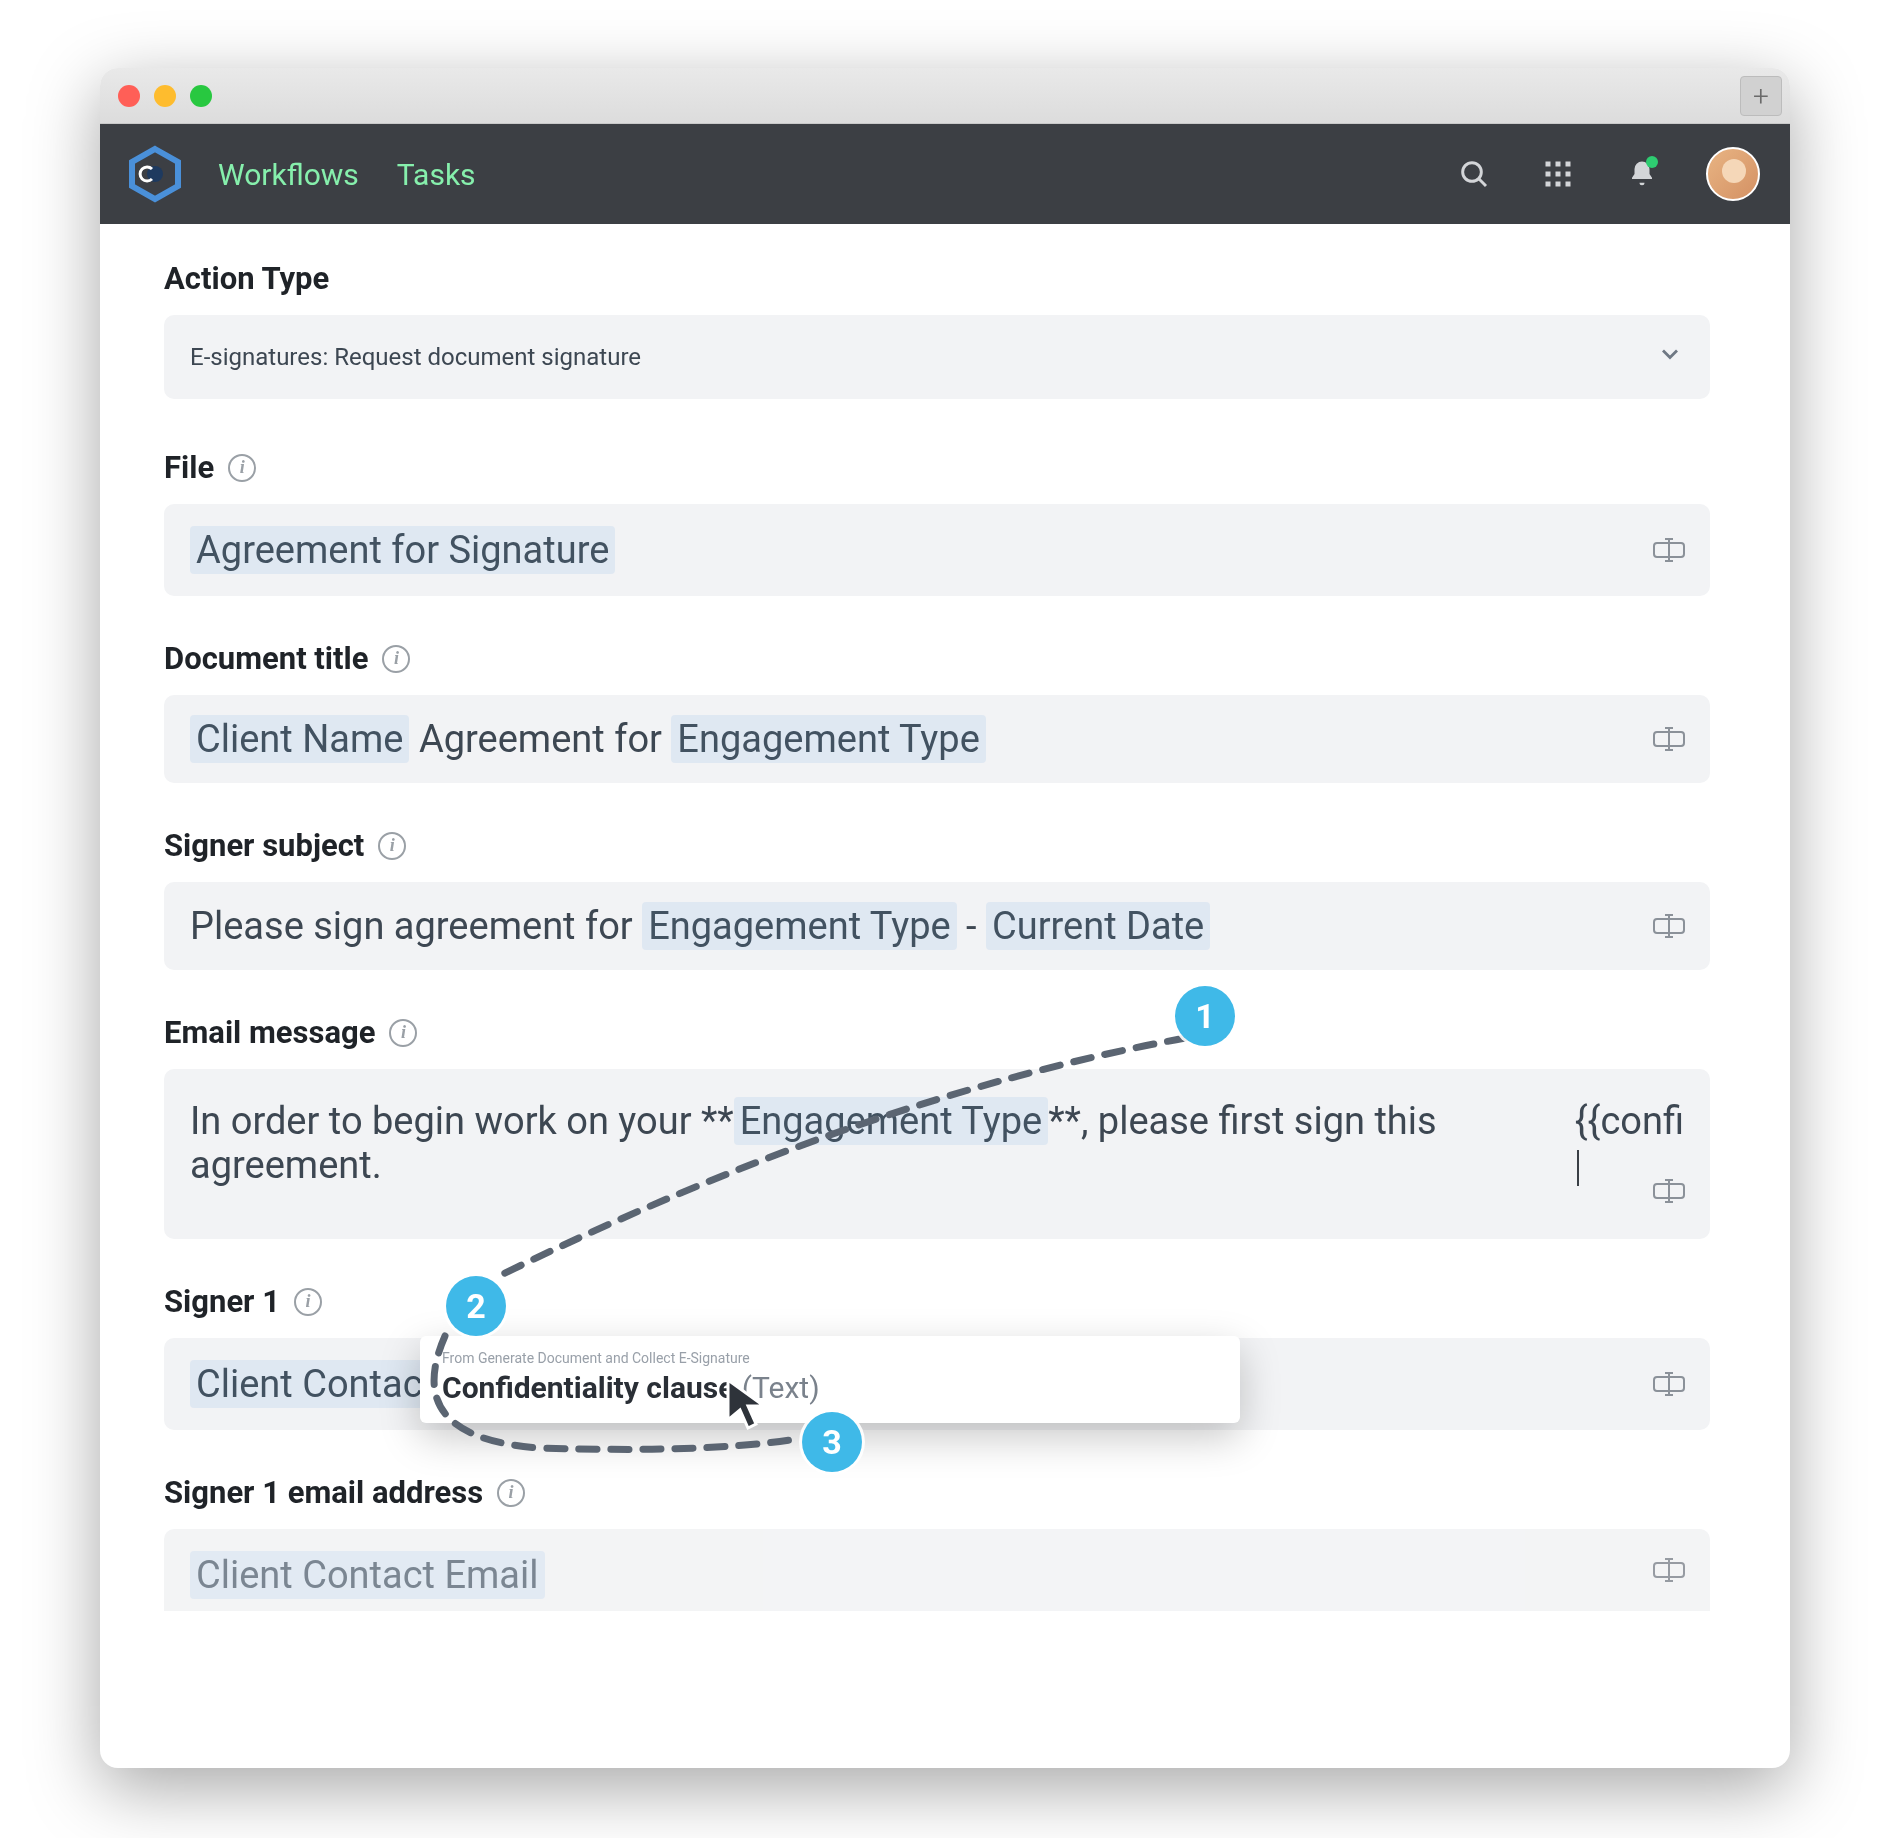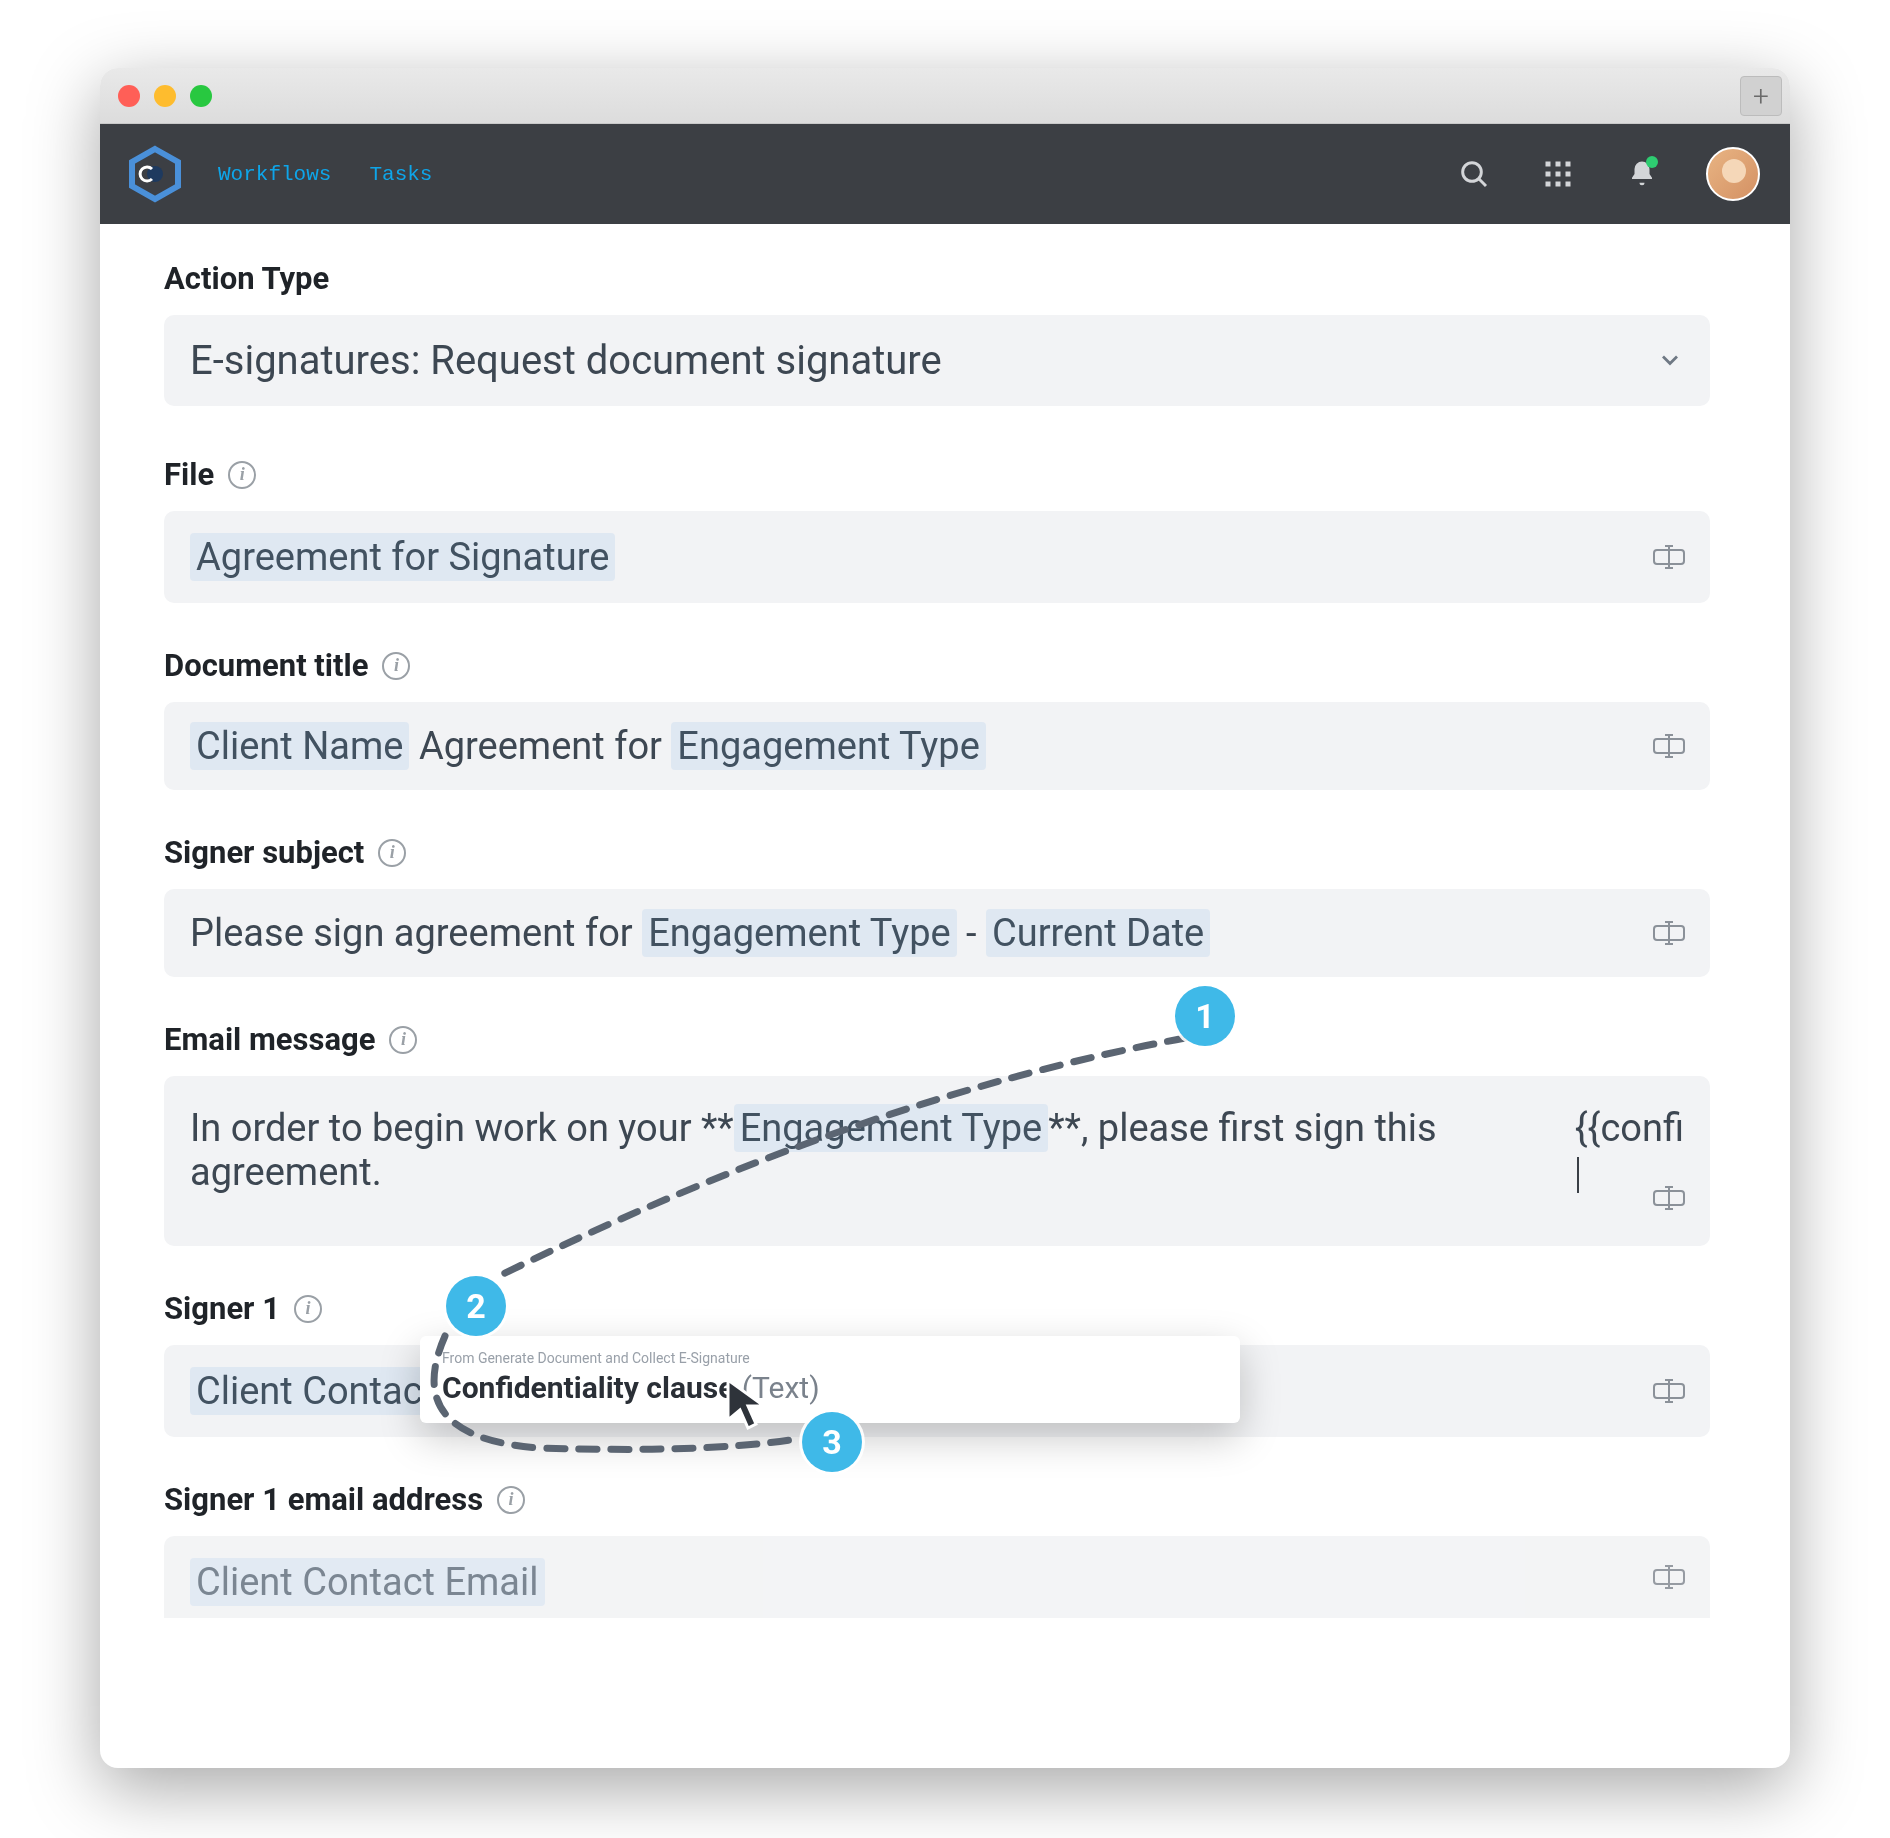--- a/index.html
+++ b/index.html
@@ -50,21 +50,21 @@
       display: flex;
       align-items: center;
       padding: 0 30px 0 26px;
       gap: 34px;
     }
     .logo {
       width: 58px; height: 58px;
       display: flex; align-items: center; justify-content: center;
     }
     .navlinks { display: flex; gap: 38px; }
-    .navlink { color: #0ea5e9; font-size: 21px; font-weight: 400; font-family: Liberation Mono, monospace; }
+    .navlink { color: #86efac; font-size: 30px; font-weight: 400; }
     .navspacer { flex: 1; }
     .navicon { width: 40px; height: 40px; display: flex; align-items: center; justify-content: center; color: #d3d5d8; }
     .navicons { display: flex; gap: 44px; align-items: center; }
     .bell-wrap { position: relative; }
     .bell-dot { position: absolute; top: 2px; right: 4px; width: 12px; height: 12px; background: #2ecc71; border-radius: 50%; }
     .avatar { width: 54px; height: 54px; border-radius: 50%; background: linear-gradient(135deg,#e8b483,#d49164); border: 2px solid #fff; overflow: hidden; position: relative; }
     .avatar::after { content:""; position:absolute; top:10px; left:14px; width:24px; height:24px; background:#f5d7b8; border-radius:50%; }
     .content {
       padding: 36px 80px 0 64px;
     }
@@ -120,21 +120,21 @@
       color: #425261;
     }
     .select-field {
       background: #f2f3f5;
       border-radius: 10px;
       padding: 22px 26px;
       display: flex;
       align-items: center;
       justify-content: space-between;
       min-height: 84px;
-      font-size: 40px;
+      font-size: 24px;
       color: #3d4752;
       margin-bottom: 50px;
     }
     .chevron {
       color: #6f7884;
     }
     .cursor-line { display: inline-block; width: 2px; height: 36px; background: #3a3f46; vertical-align: middle; margin-left: 2px; }
     
     .autocomplete {
       position: absolute;

